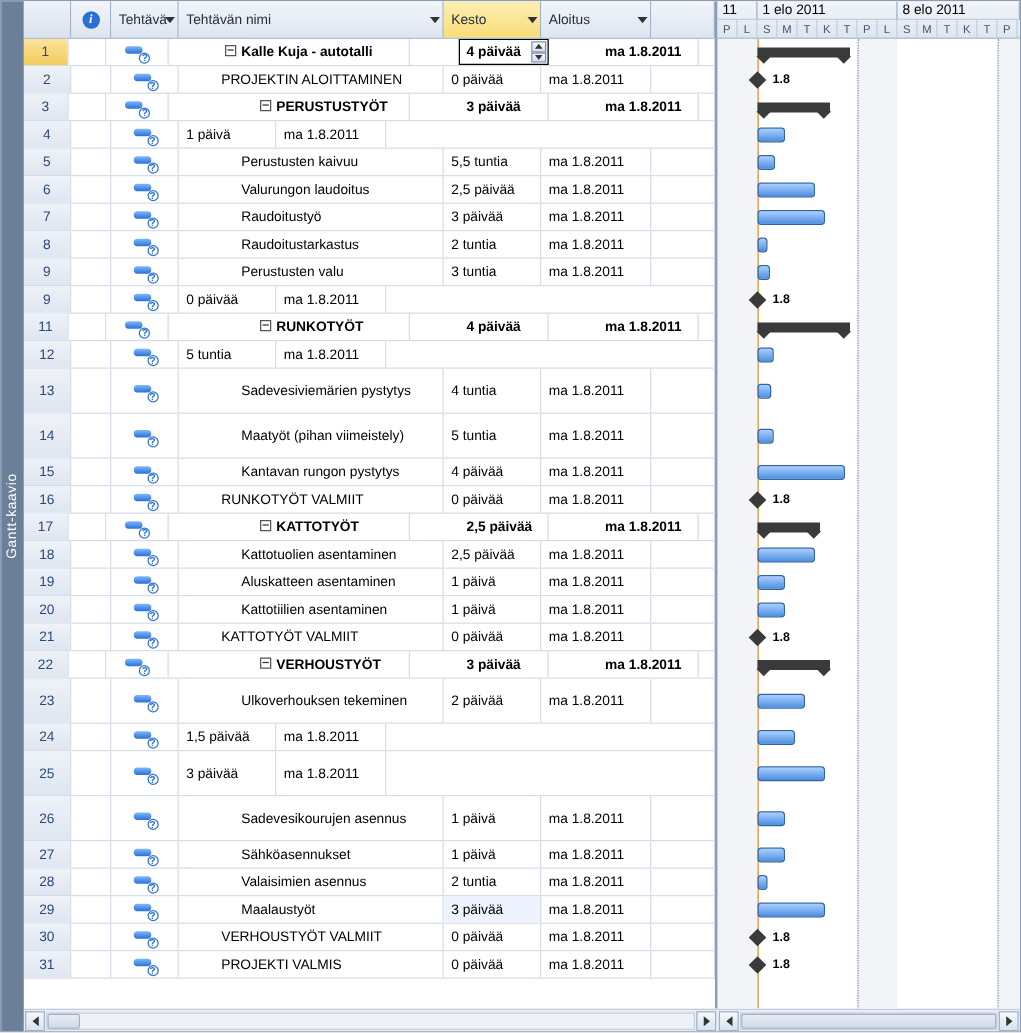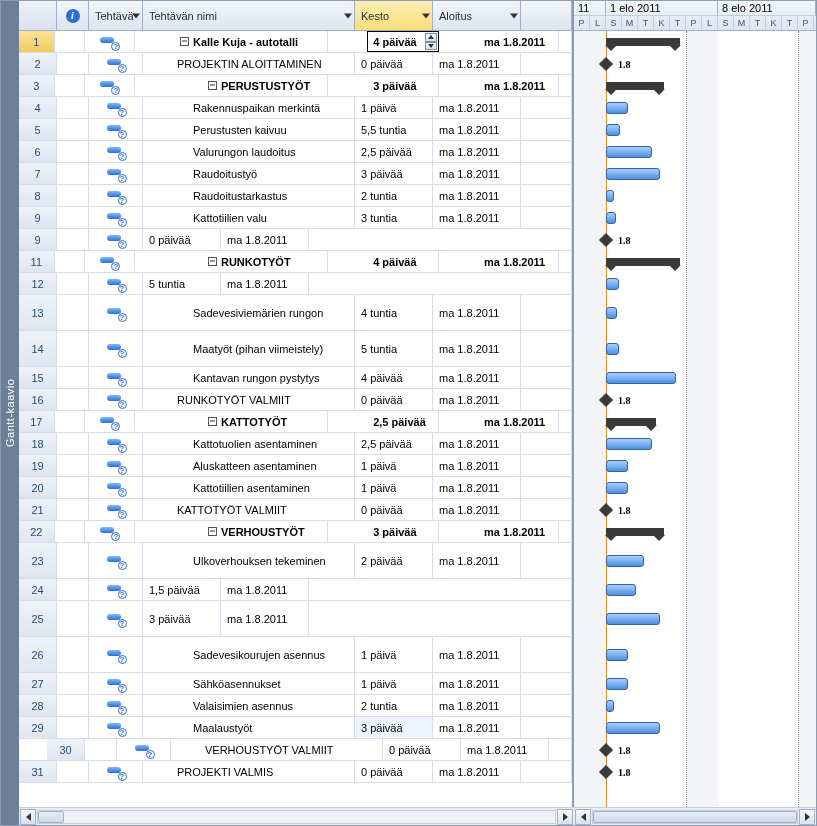--- a/index.html
+++ b/index.html
@@ -95,21 +95,21 @@
     background:#fff; border:1px solid #2a6fd6; color:#2a6fd6; font-size:8px; font-weight:bold;
     display:flex; align-items:center; justify-content:center;
   }
 
   
   .gantt-hdr { height: 30px; display:flex; flex-direction:column; border-bottom:1px solid #9fb2c9; background: linear-gradient(#f2f5fa,#dde5ef);}
   .gantt-hdr-top { flex:1; display:flex; }
   .gantt-hdr-top > div { border-right:1px solid #9fb2c9; border-bottom:1px solid #c4cedb; padding:0 4px; display:flex; align-items:center; font-size:11px; }
   .gantt-hdr-bot { height:14px; display:flex; }
   .gantt-hdr-bot > div { width:16px; border-right:1px solid #c4cedb; display:flex; align-items:center; justify-content:center; font-size:9px; color:#405570;}
-  .gantt-body { flex:1; position:relative; overflow:hidden;font-family:Liberation Serif, serif; }
+  .gantt-body { flex:1; position:relative; overflow:hidden; }
   .gantt-week-shade {
     position:absolute; top:0; bottom:0; background:#f2f4f7;
   }
   .gantt-dotline {
     position:absolute; top:0; bottom:0; width:0; border-left:1px dotted #7a8aa0;
   }
   .gantt-today {
     position:absolute; top:0; bottom:0; width:0; border-left:1px solid #e08a2a;
   }
   .gantt-rows { position:relative; }
@@ -235,23 +235,20 @@
             </div>
             <div class="row" style="height: 22px;">
               <div class="cell num">4</div>
               <div class="cell info"></div>
               <div class="cell mode">
                 <span class="mode-icon">
                   <span class="pin"></span>
                   <span class="q">?</span>
                 </span>
               </div>
-              <div class="cell name">
-                <span class="indent2"><span>Rakennuspaikan merkintä</span></span>
-              </div>
               <div class="cell dur">1 päivä</div>
               <div class="cell start">ma 1.8.2011</div>
               <div class="cell extra"></div>
             </div>
             <div class="row" style="height: 22px;">
               <div class="cell num">5</div>
               <div class="cell info"></div>
               <div class="cell mode">
                 <span class="mode-icon">
                   <span class="pin"></span>
@@ -316,21 +313,21 @@
             <div class="row" style="height: 22px;">
               <div class="cell num">9</div>
               <div class="cell info"></div>
               <div class="cell mode">
                 <span class="mode-icon">
                   <span class="pin"></span>
                   <span class="q">?</span>
                 </span>
               </div>
               <div class="cell name">
-                <span class="indent2"><span>Kattotiilien valu</span></span>
+                <span class="indent2"><span>Perustusten valu</span></span>
               </div>
               <div class="cell dur">3 tuntia</div>
               <div class="cell start">ma 1.8.2011</div>
               <div class="cell extra"></div>
             </div>
             <div class="row" style="height: 22px;">
               <div class="cell num">9</div>
               <div class="cell info"></div>
               <div class="cell mode">
                 <span class="mode-icon">
@@ -374,21 +371,21 @@
             <div class="row" style="height: 36px; text-align: right;">
               <div class="cell num">13</div>
               <div class="cell info"></div>
               <div class="cell mode">
                 <span class="mode-icon">
                   <span class="pin"></span>
                   <span class="q">?</span>
                 </span>
               </div>
               <div class="cell name">
-                <span class="indent2"><span>Sadevesiviemärien rungon</span></span>
+                <span class="indent2"><span>Sadevesiviemärien pystytys</span></span>
               </div>
               <div class="cell dur">4 tuntia</div>
               <div class="cell start">ma 1.8.2011</div>
               <div class="cell extra"></div>
             </div>
             <div class="row" style="height: 36px; text-align: right;">
               <div class="cell num">14</div>
               <div class="cell info"></div>
               <div class="cell mode">
                 <span class="mode-icon">
@@ -630,21 +627,21 @@
                   <span class="q">?</span>
                 </span>
               </div>
               <div class="cell name">
                 <span class="indent2"><span>Maalaustyöt</span></span>
               </div>
               <div class="cell dur hl">3 päivää</div>
               <div class="cell start">ma 1.8.2011</div>
               <div class="cell extra"></div>
             </div>
-            <div class="row" style="height: 22px; padding-left: 28px;">
+            <div class="row" style="height: 22px;">
               <div class="cell num">30</div>
               <div class="cell info"></div>
               <div class="cell mode">
                 <span class="mode-icon">
                   <span class="pin"></span>
                   <span class="q">?</span>
                 </span>
               </div>
               <div class="cell name">
                 <span class="indent1"><span>VERHOUSTYÖT VALMIIT</span></span>

